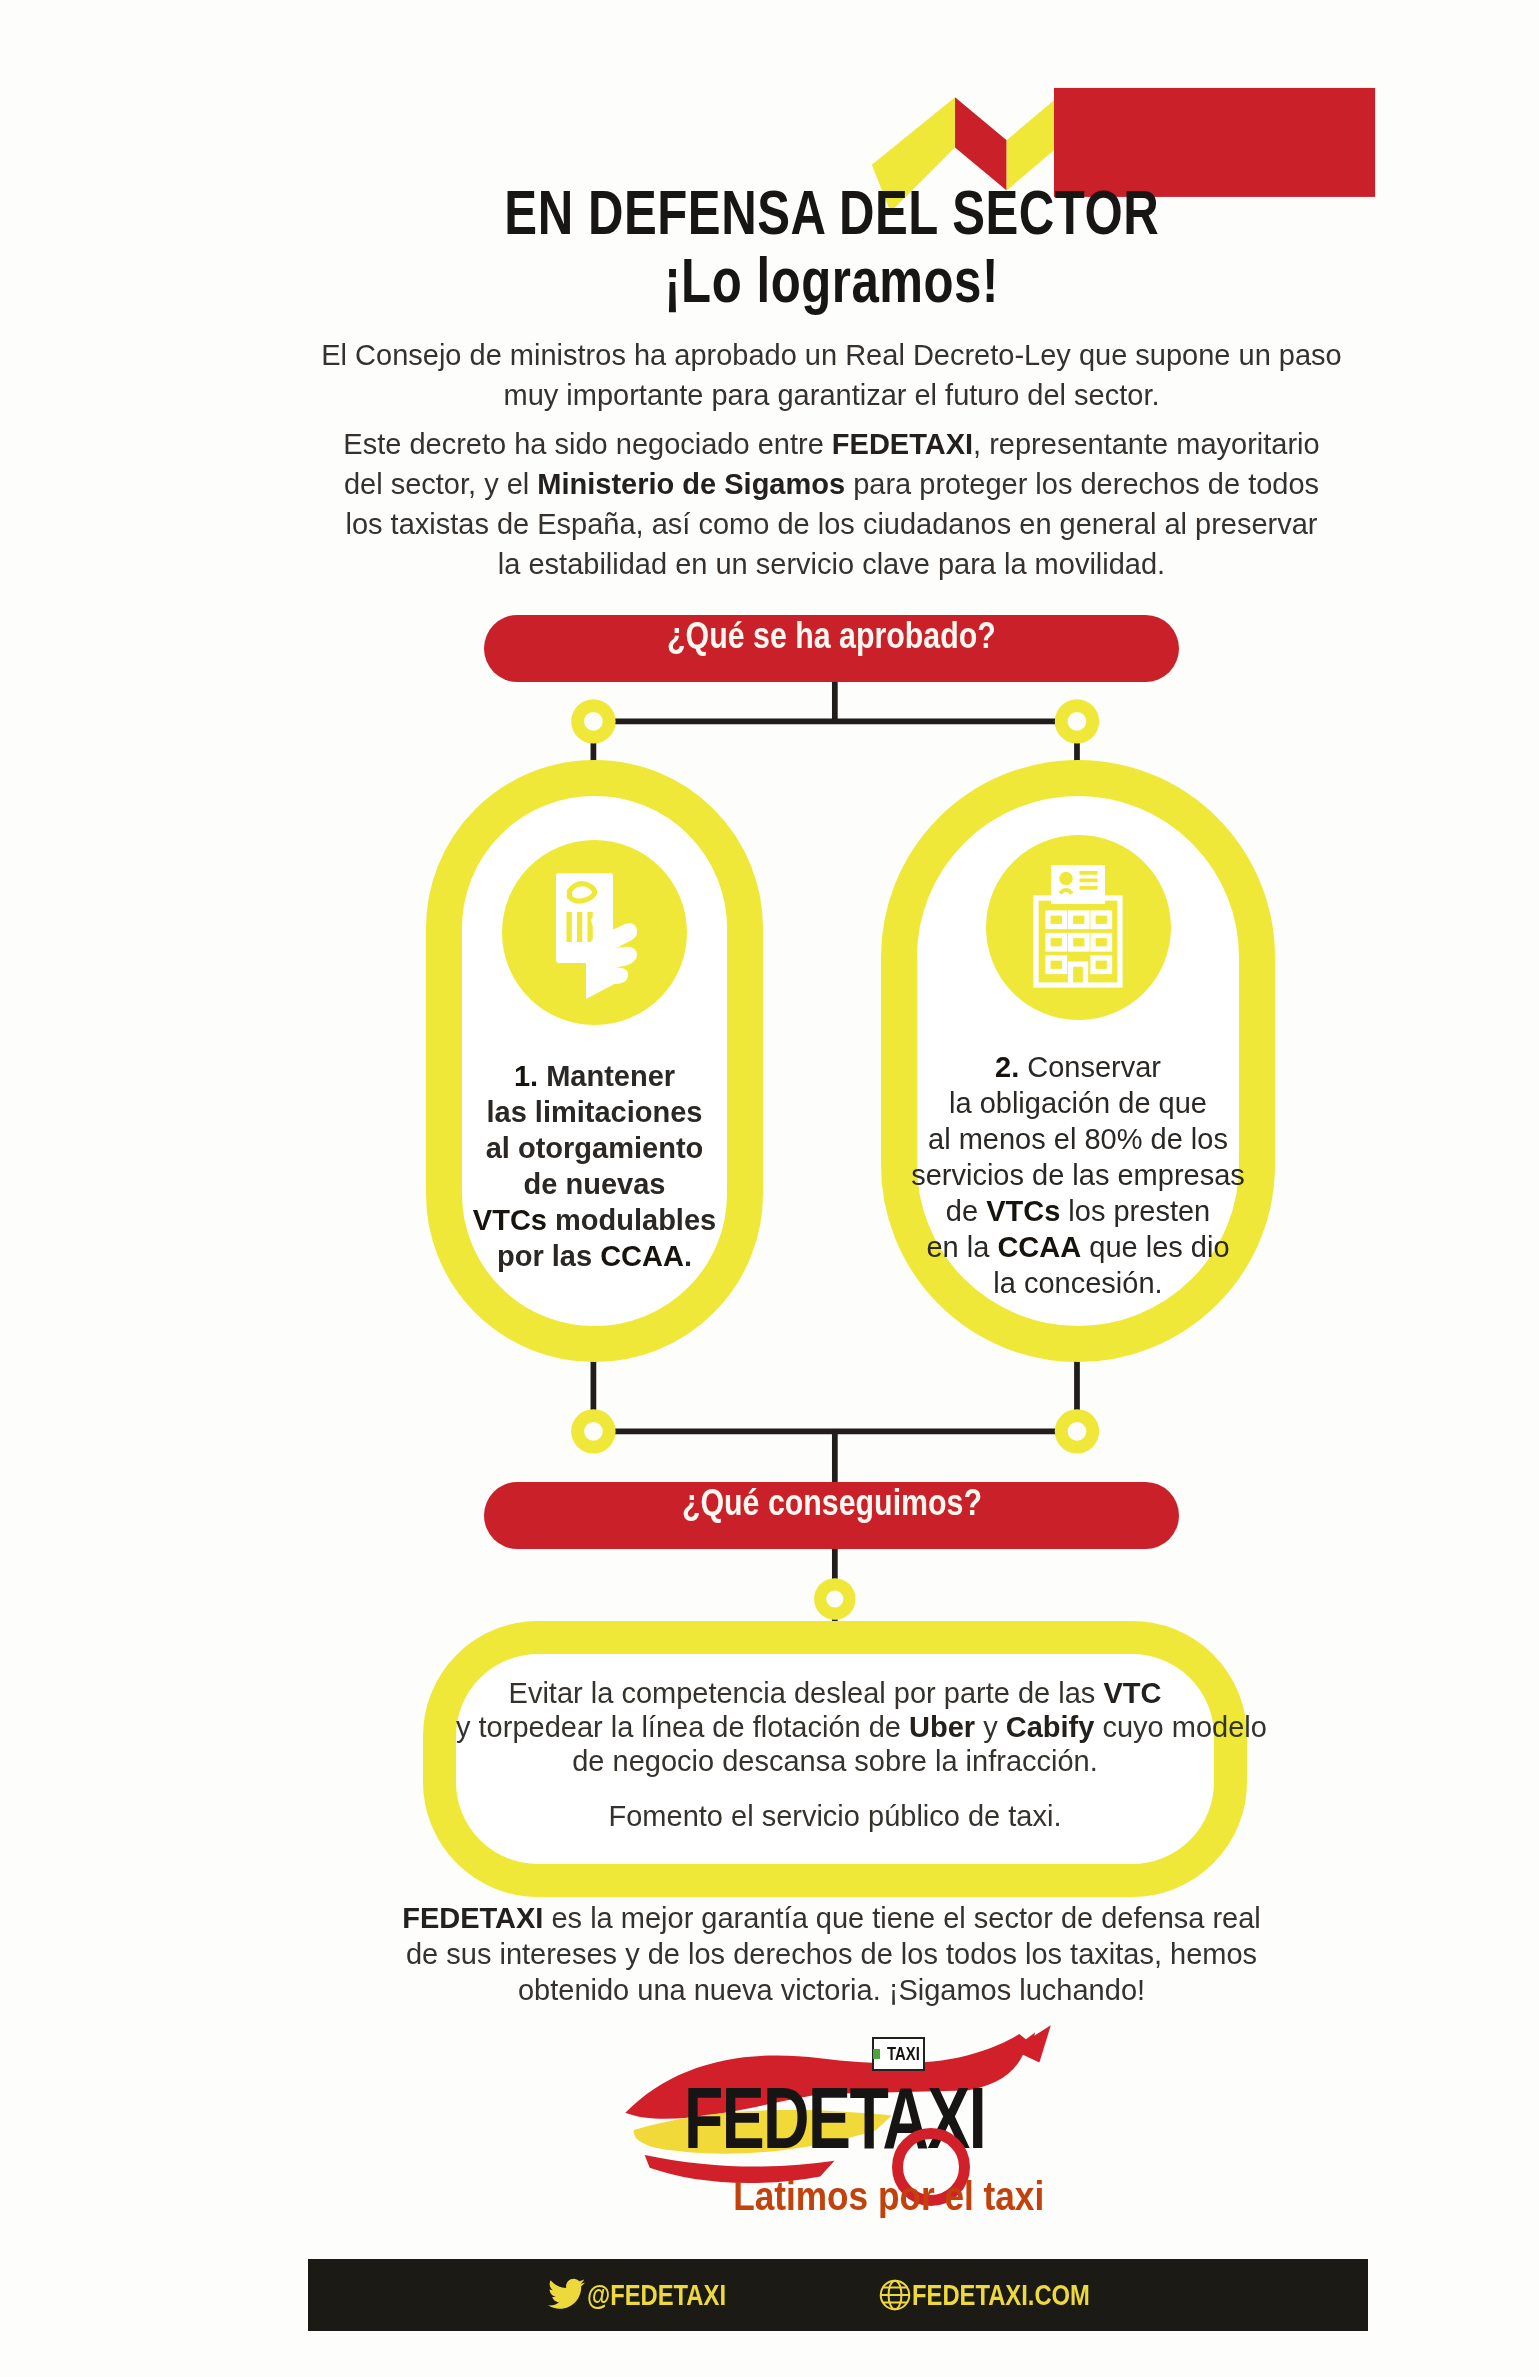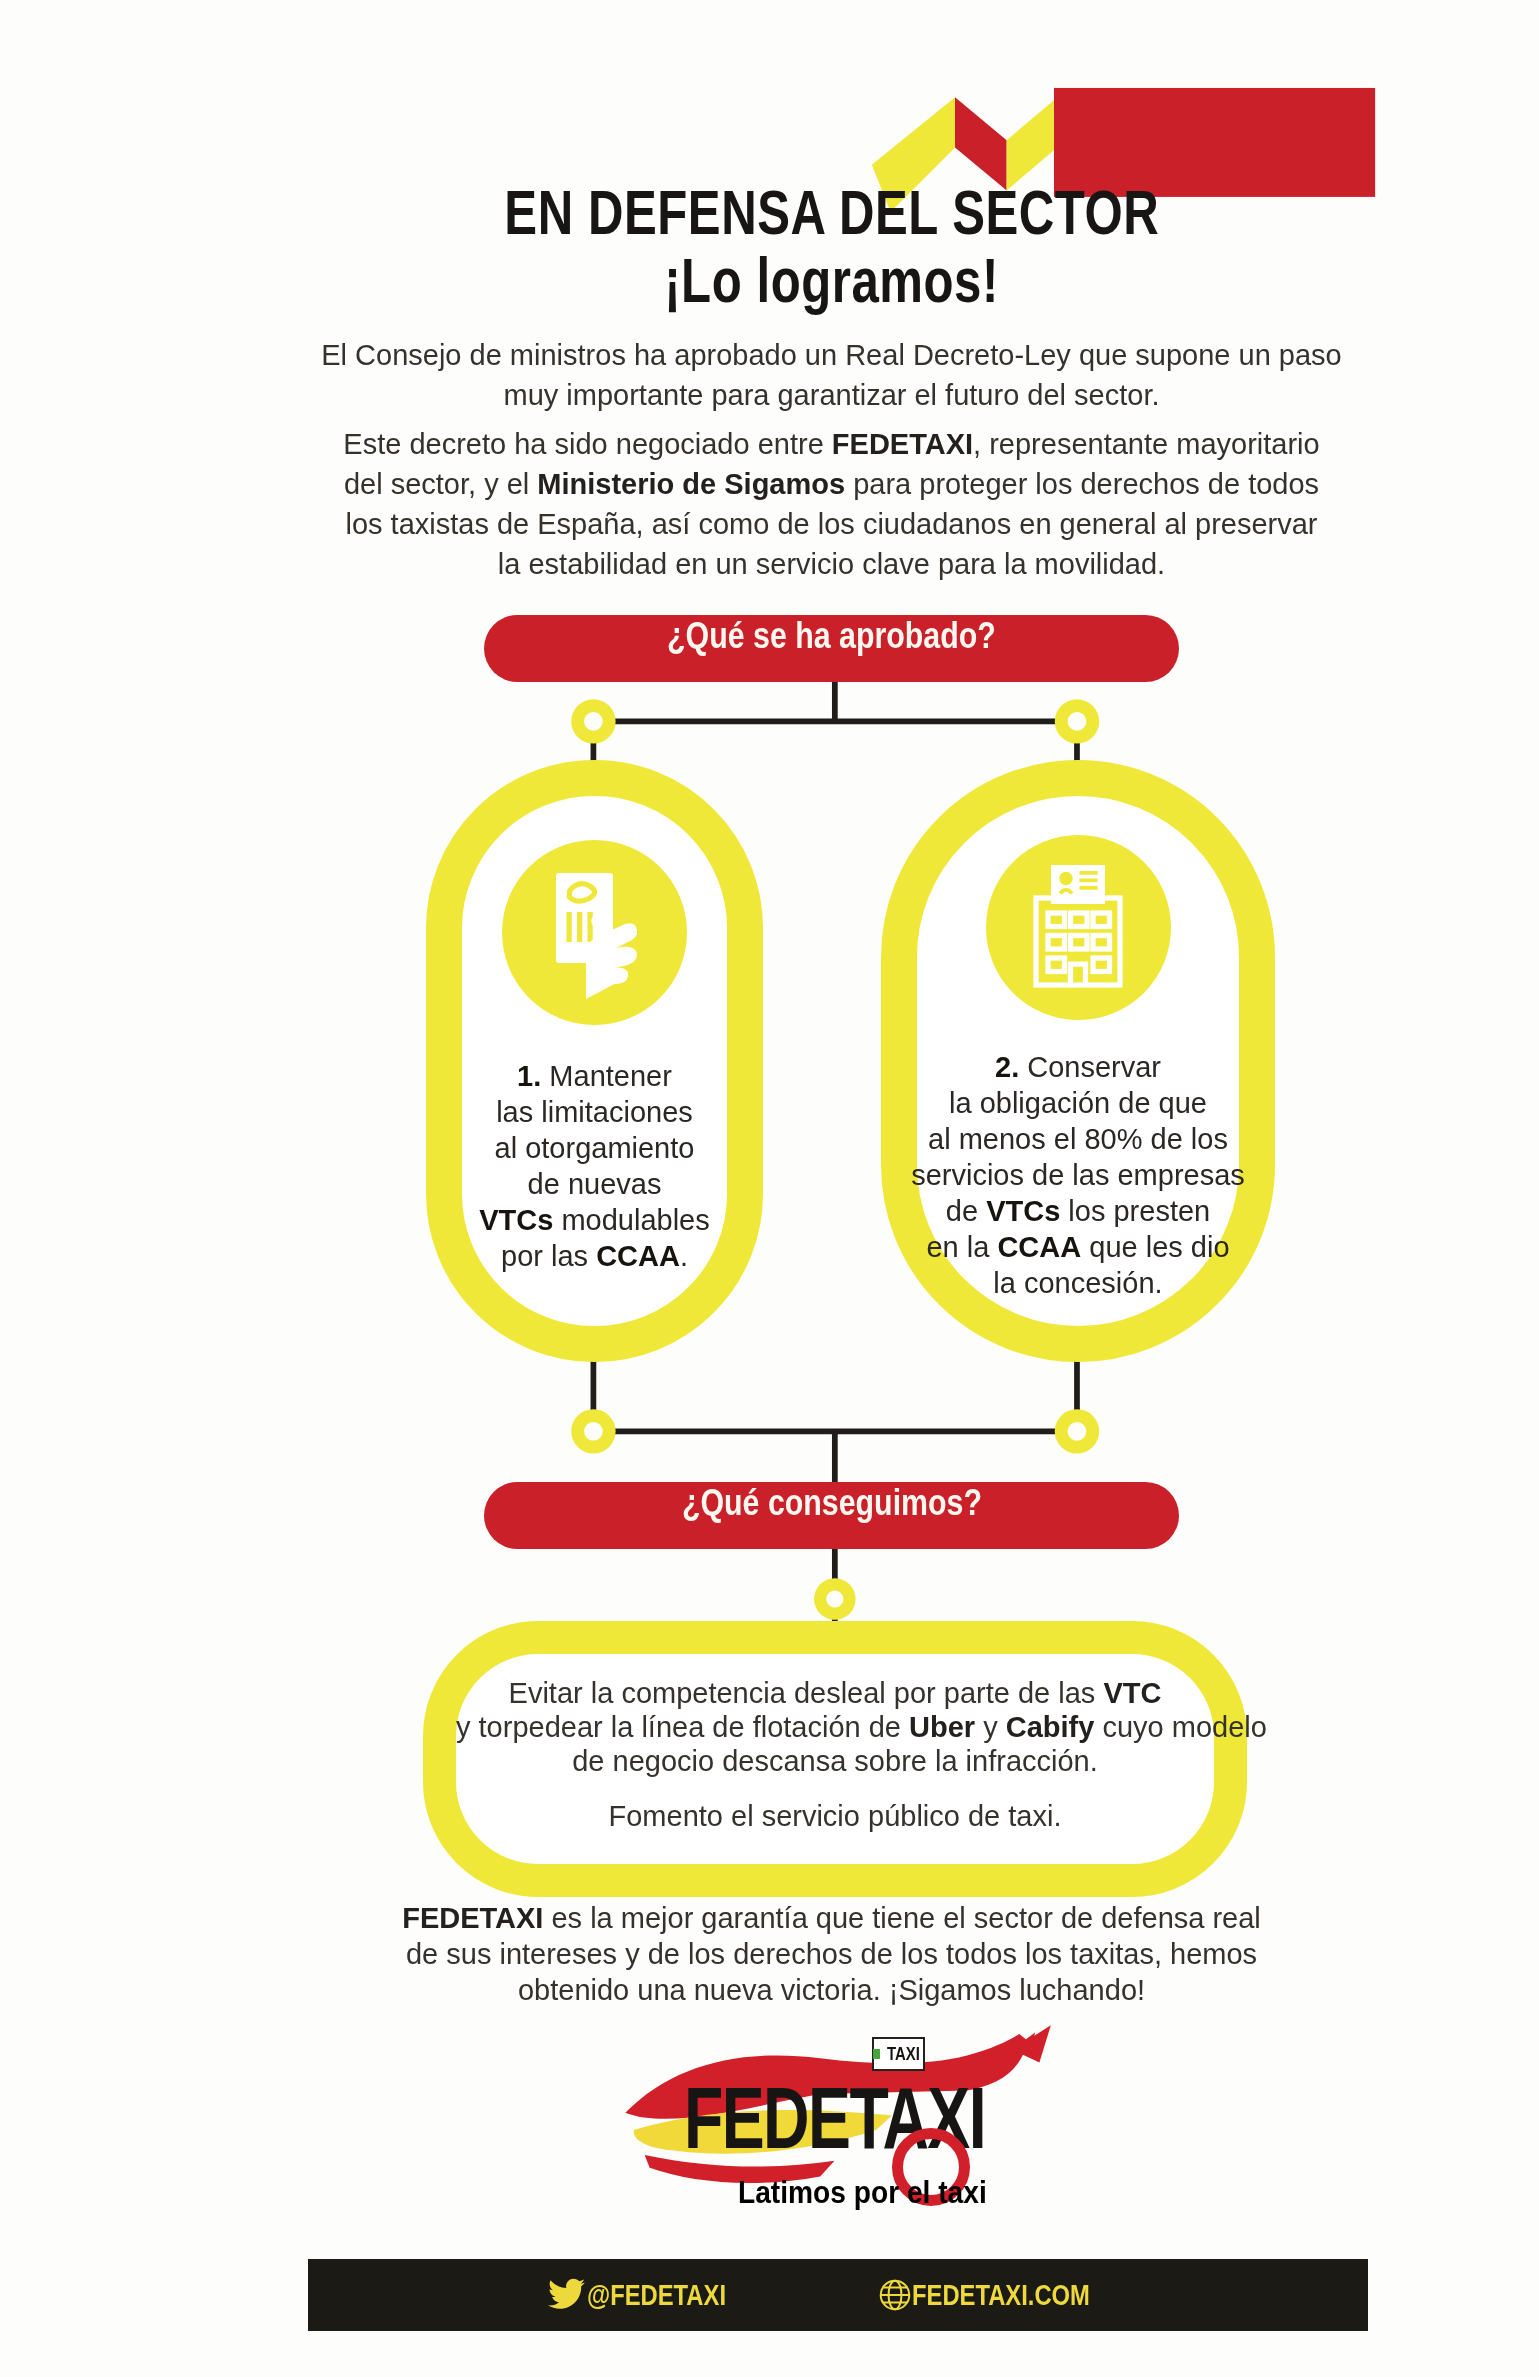--- a/index.html
+++ b/index.html
@@ -59,21 +59,21 @@
   }
   .taxi-sign .green-dot{width:6.4px;height:10px;background:#46a63a;flex:none;}
   .taxi-sign .taxi-sign-label{font-weight:bold;font-size:18.6px;color:#17140f;transform:scaleX(0.8);display:inline-block;}
   .wordmark{
     position:absolute;left:0;top:53px;width:459px;text-align:center;
     font-weight:bold;font-size:87px;line-height:1;color:#161513;letter-spacing:-2.1px;white-space:nowrap;
   }
   .wordmark span{display:inline-block;transform:scaleX(0.74);transform-origin:center;}
   .wheel{position:absolute;left:287px;top:107px;width:56px;height:56px;border:11.5px solid #d2202a;border-radius:50%;}
   .tagline{position:absolute;left:107px;top:153px;width:301px;text-align:center;
-    font-weight:bold;font-size:32px;color:#000000;white-space:nowrap;}
+    font-weight:bold;font-size:40px;color:#c2410c;white-space:nowrap;}
   .tagline span{display:inline-block;transform:scaleX(0.88);transform-origin:center;}
 
   
   #footer-bar{
     position:absolute;left:308px;top:2259px;width:1060px;height:72px;background:#1b1a15;
     display:flex;align-items:center;justify-content:center;gap:122px;
   }
   .footer-item{display:flex;align-items:center;gap:0;}
   .footer-label{color:#eed93c;font-weight:bold;font-size:29px;white-space:nowrap;
     display:inline-block;transform:scaleX(0.82);transform-origin:left center;}
@@ -133,21 +133,21 @@
       <svg viewBox="0 0 100 100">
         <rect x="24" y="10" width="38" height="60" rx="2" fill="#fff"></rect>
         <path d="M33 22 q6 -8 14 -3 q6 4 -1 8 q-8 4 -13 -1 z" fill="none" stroke="#f0e838" stroke-width="3.5"></path>
         <rect x="31" y="36" width="3.5" height="20" fill="#f0e838"></rect>
         <rect x="38" y="36" width="3.5" height="20" fill="#f0e838"></rect>
         <rect x="45" y="36" width="3.5" height="20" fill="#f0e838"></rect>
         <path d="M44 94 V66 q0 -12 11 -15 l15 -7 q7 -2 8 4 q1 5 -6 8 l-8 4 q13 -3 14 4 q0 6 -9 8 l-5 1 q9 0 8 6 q-1 5 -9 5 l-19 10 z" fill="#fff"></path>
         <path d="M52 42 l9 12" stroke="#fff" stroke-width="9" stroke-linecap="round"></path>
       </svg>
     </div>
-    <p class="card-text" style="margin:33px 0 8px 0;"><b>1.</b> Mantener<br>las limitaciones<br>al otorgamiento<br>de nuevas<br><b>VTCs</b> modulables<br>por las <b>CCAA</b>.</p>
+    <p class="card-text" style="margin:33px 0 8px 0;font-weight:bold;"><b>1.</b> Mantener<br>las limitaciones<br>al otorgamiento<br>de nuevas<br><b>VTCs</b> modulables<br>por las <b>CCAA</b>.</p>
   </div>
 
   <div class="card" style="left:881px;width:394px;border-radius:197px;padding-top:39px;">
     <div class="card-icon-circle">
       <svg viewBox="0 0 100 100">
         <g fill="none" stroke="#fff" stroke-width="3.5">
           <rect x="22" y="30" width="56" height="58"></rect>
           <rect x="30" y="40" width="11" height="9"></rect>
             <rect x="45" y="40" width="11" height="9"></rect>
             <rect x="60" y="40" width="11" height="9"></rect>

